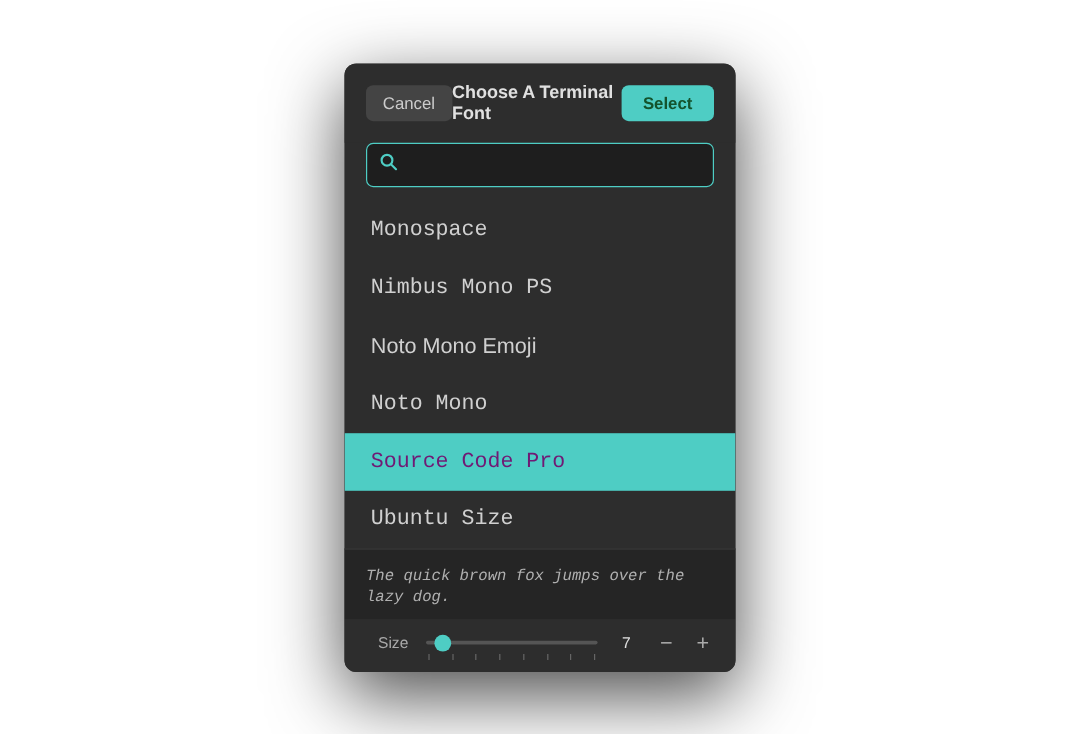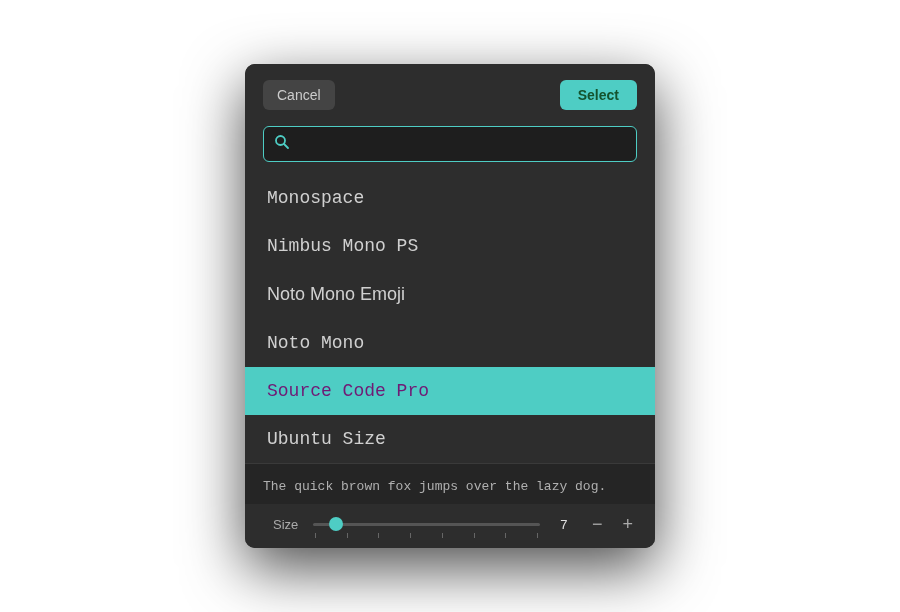--- a/index.html
+++ b/index.html
@@ -8,21 +8,21 @@
       width: 900px;
       height: 612px;
       background: transparent;
       display: flex;
       align-items: center;
       justify-content: center;
       font-family: sans-serif;
     }
 
     .dialog {
-      width: 410px;
+      width: 326px;
       background: #2d2d2d;
       border-radius: 10px;
       overflow: hidden;
       box-shadow: 0 20px 60px rgba(0,0,0,0.7);
     }
 
     .dialog-header {
       display: flex;
       align-items: center;
       justify-content: space-between;
@@ -105,20 +105,21 @@
     }
 
     .font-monospace {
       font-family: 'Courier New', Courier, monospace;
     }
 
     .preview-area {
       background: #252525;
       border-top: 1px solid #3a3a3a;
       padding: 12px 18px 10px 18px;
+      font-style: italic;
     }
 
     .preview-text {
       color: #b0b0b0;
       font-size: 13px;
       font-family: 'Courier New', Courier, monospace;
     }
 
     .size-area {
       display: flex;
@@ -194,20 +195,21 @@
       line-height: 1;
     }
   </style>
 </head>
 <body>
 
 <div class="dialog">
 
   <div class="dialog-header">
     <button class="cancel-button">Cancel</button>
+    <span class="dialog-title">Choose A Terminal Font</span>
     <button class="select-button">Select</button>
   </div>
 
   <div class="search-area">
     <div class="search-box">
       <span class="search-icon-svg">
         <svg width="16" height="16" viewBox="0 0 16 16" fill="none" xmlns="http://www.w3.org/2000/svg">
           <circle cx="6.5" cy="6.5" r="4.5" stroke="#4ecdc4" stroke-width="1.8"></circle>
           <line x1="10" y1="10" x2="14" y2="14" stroke="#4ecdc4" stroke-width="1.8" stroke-linecap="round"></line>
         </svg>

